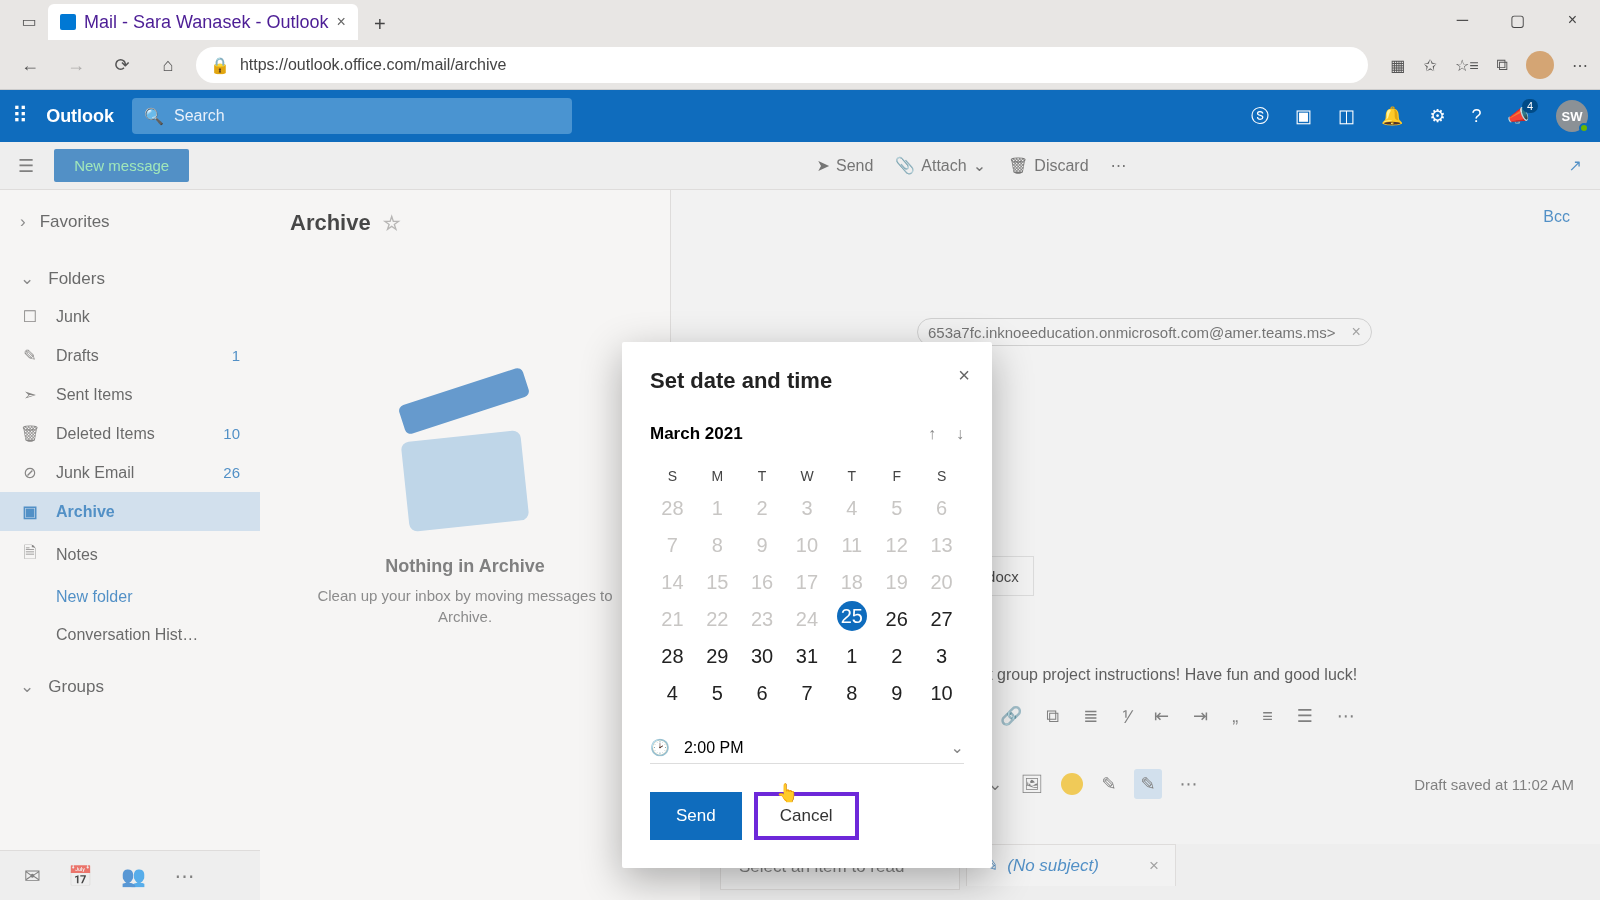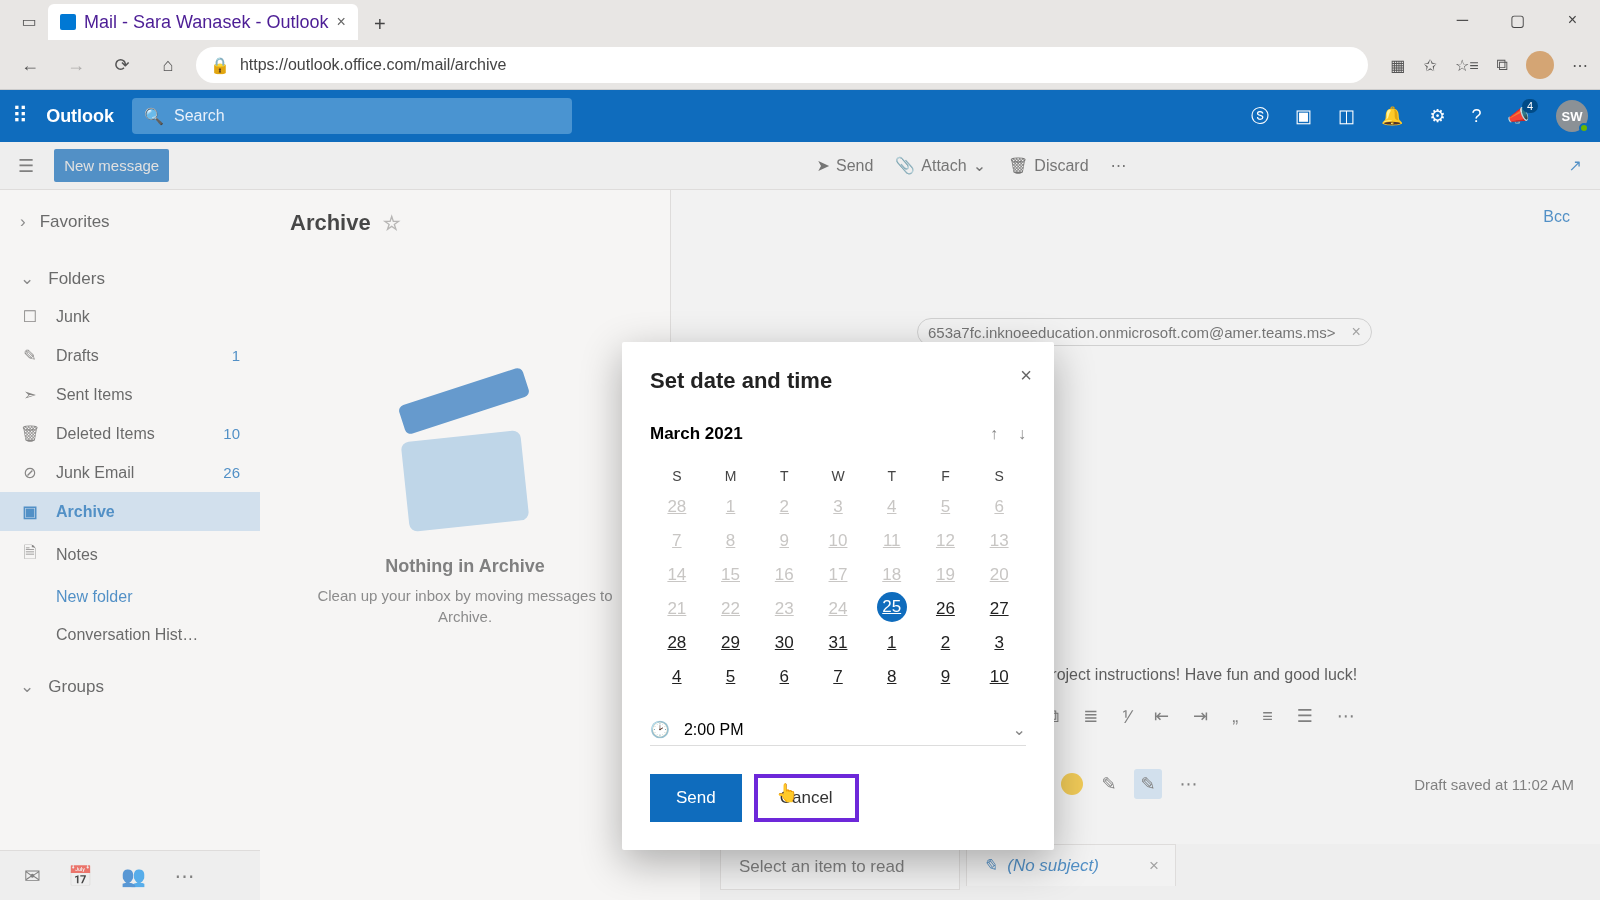--- a/index.html
+++ b/index.html
@@ -33,21 +33,21 @@
 .presence { width:10px; height:10px; background:#6bb700; border:2px solid #0f6cbd; border-radius:50%; position:absolute; bottom:-1px; right:-1px;}
 
 
 .content { position: relative; height: 758px; }
 
 
 .dim-layer { position: absolute; inset: 0; filter: brightness(0.97) contrast(0.92); }
 
 .toolbar { height: 48px; background: #faf9f8; display:flex; align-items:center; padding: 0 18px; gap: 20px; border-bottom: 1px solid #e1dfdd; }
 .hamburger { font-size:18px; color:#555; }
-.new-msg { background:#0f6cbd; color:#e5e5e5; padding: 8px 10px; border-radius:2px; font-size:15px;}
+.new-msg { background:#0f6cbd; color:#86efac; padding: 8px 20px; border-radius:2px; font-size:15px;}
 .toolbar-actions { margin-left: auto; display:flex; gap:22px; align-items:center; color:#444; font-size:16px;}
 .toolbar-act { display:flex; align-items:center; gap:6px;}
 .popout { margin-left: 12px; color:#0f6cbd;}
 
 .main-grid { display:flex; height: 660px; }
 .sidebar { width: 260px; padding: 14px 0; }
 .side-section { padding: 8px 20px; display:flex; align-items:center; gap:14px; font-size:17px; color:#333; cursor:pointer;}
 .side-section .chev { color:#666; }
 .side-item { padding: 10px 20px 10px 20px; display:flex; align-items:center; gap:16px; font-size:16px; color:#333; cursor:pointer;}
 .side-item.selected { background:#cfe4f7; color:#0f6cbd; font-weight:600;}
@@ -83,30 +83,30 @@
 
 
 .left-rail-bottom { position:absolute; bottom:0; left:0; height:50px; width:260px; display:flex; align-items:center; gap:28px; padding:0 24px; border-top:1px solid #e1dfdd; color:#555; font-size:20px; background:#faf9f8;}
 .reading-bar { position:absolute; bottom:0; left:700px; right:0; height:56px; display:flex; align-items:flex-start; gap:6px; padding:0 20px; background:#faf9f8;}
 .reading-prompt { border:1px solid #e1dfdd; background:#fff; padding:12px 18px; font-size:17px; color:#555; width:240px;}
 .reading-tab { border:1px solid #e1dfdd; border-bottom:none; background:#fff; padding:10px 16px; font-size:17px; color:#0f6cbd; display:flex; align-items:center; gap:10px; font-style:italic;}
 .reading-tab .x { color:#888; font-style:normal; margin-left:40px;}
 
 
 .modal-backdrop { position:absolute; inset:0; background:rgba(255,255,255,0.25);}
-.modal { position:absolute; top:200px; left:622px; width:432px; background:#fff; box-shadow:0 12px 40px rgba(0,0,0,0.3); border-radius:2px; padding: 26px 28px 28px;}
+.modal { position:absolute; top:200px; left:622px; width:370px; background:#fff; box-shadow:0 12px 40px rgba(0,0,0,0.3); border-radius:2px; padding: 26px 28px 28px;}
 .modal-title { font-size:22px; font-weight:600; color:#222;}
 .modal-close { position:absolute; top:22px; right:22px; font-size:20px; color:#666; cursor:pointer;}
 .month-row { display:flex; align-items:center; margin-top:30px; gap:12px;}
 .month-label { font-size:17px; font-weight:600;}
 .month-nav { margin-left:auto; display:flex; gap:20px; color:#888; font-size:16px;}
 .cal-grid { margin-top:18px;}
 .cal-row { display:grid; grid-template-columns: repeat(7, 1fr); text-align:center;}
 .cal-head { font-size:14px; color:#444; padding:6px 0;}
-.cal-day { font-size:17px; padding:7px 0; color:#222; cursor:pointer;text-decoration:underline;}
+.cal-day { font-size:20px; padding:7px 0; color:#222; cursor:pointer;}
 .cal-day.dim { color:#c8c6c4;}
 .cal-day.selected { background:#0f6cbd; color:#fff; border-radius:50%; width:30px; height:30px; display:flex; align-items:center; justify-content:center; margin:0 auto; padding:0;}
 .time-row { display:flex; align-items:center; gap:14px; margin-top:26px; border-bottom:1px solid #ddd; padding-bottom:6px;}
 .time-chev { margin-left:auto; color:#888;}
 .modal-actions { display:flex; gap:12px; margin-top:28px; justify-content:flex-start;}
 .btn-primary { background:#0f6cbd; color:#fff; padding:10px 26px; font-size:17px; border:none; cursor:pointer;}
 .btn-secondary { background:#fff; border:4px solid #6d28d9; padding:10px 22px; font-size:17px; color:#333; cursor:pointer;}
 .cursor { position:absolute; top:640px; left:776px; font-size:18px; pointer-events:none;}
 </style>
 </head>

